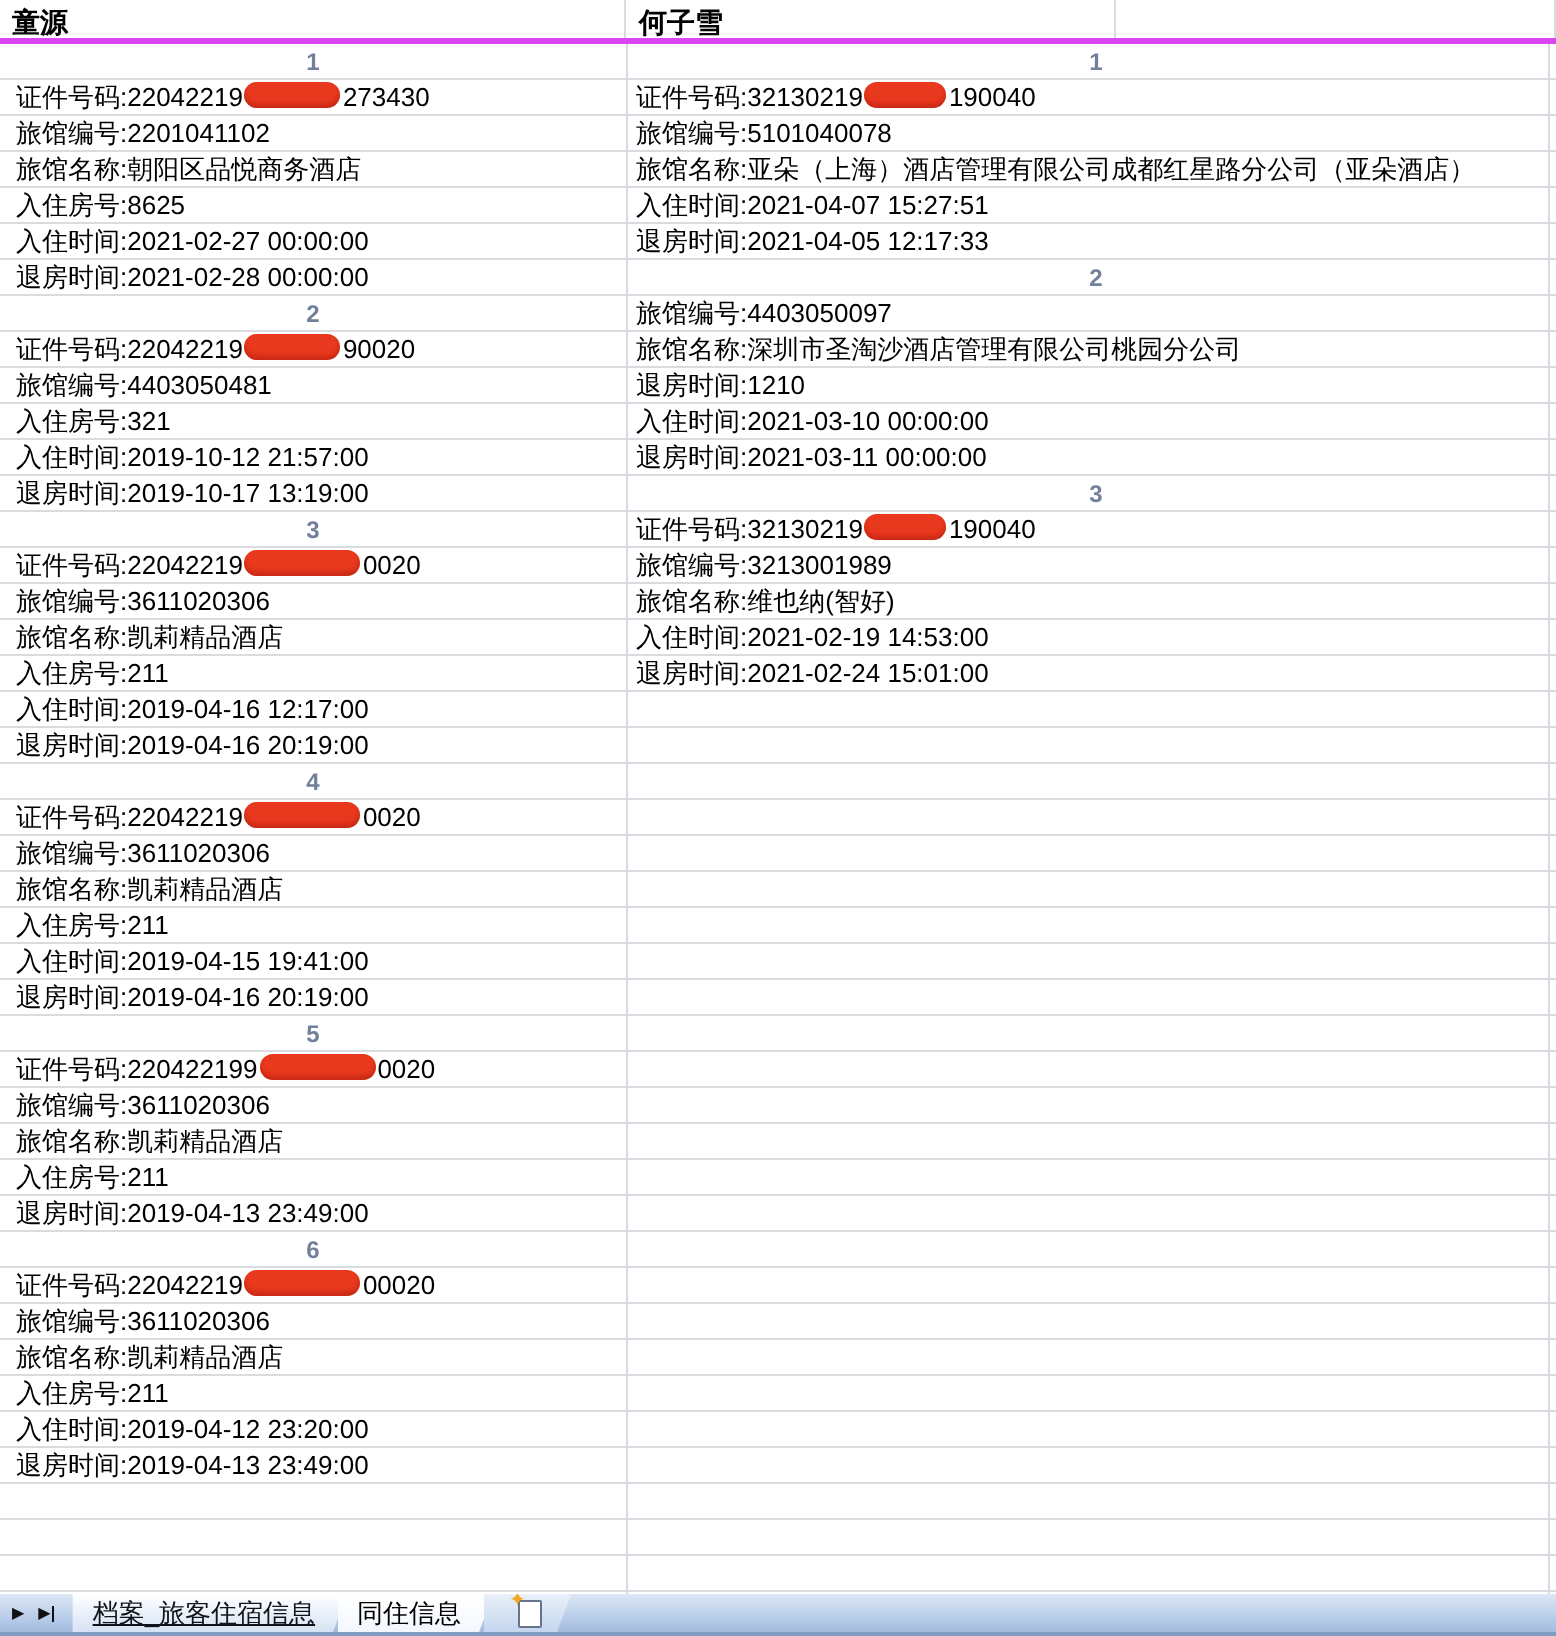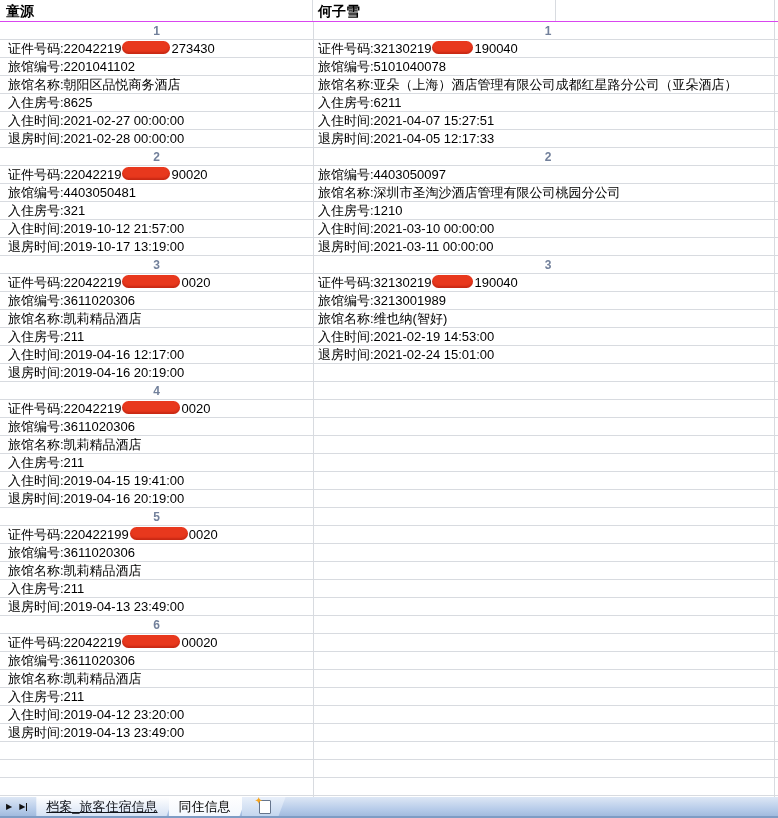--- a/index.html
+++ b/index.html
@@ -1,20 +1,20 @@
 <!DOCTYPE html>
 <html><head>
 <meta charset="utf-8">
 <style>
   html,body{margin:0;padding:0;background:#fff;}
   .app{position:relative;width:778px;height:818px;overflow:hidden;background:#fff;
        font-family:"Liberation Sans","DejaVu Sans",sans-serif;color:#000;}
 
   
-  .headerrow{height:22px;display:flex;box-sizing:border-box;border-bottom:1px solid #d946ef;background:#fff;}
+  .headerrow{height:22px;display:flex;box-sizing:border-box;border-bottom:3px solid #d946ef;background:#fff;justify-content:space-between;}
   .hcell{box-sizing:border-box;border-right:1px solid #d8dbe0;font-size:14px;font-weight:bold;
          padding:3px 0 0 6px;white-space:nowrap;overflow:hidden;}
   .hcell.c1{width:313px;}
   .hcell.c2{width:243px;padding-left:5px;}
   .hcell.c3{width:219px;}
 
   
   .gridarea{position:relative;height:775px;overflow:hidden;
             background-image:linear-gradient(to bottom,transparent 0,transparent 17px,#d8dbe0 17px,#d8dbe0 18px);
             background-size:100% 18px;}
@@ -134,30 +134,29 @@
 
     </div>
 
     <div class="col right">
 
       <div>
         <div class="row num">1</div>
         <div class="row"><span>证件号码:32130219</span><span class="redact narrow"></span><span>190040</span></div>
         <div class="row">旅馆编号:5101040078</div>
         <div class="row">旅馆名称:亚朵（上海）酒店管理有限公司成都红星路分公司（亚朵酒店）</div>
-        <div class="row">入住房号:6211</div>
         <div class="row">入住时间:2021-04-07 15:27:51</div>
         <div class="row">退房时间:2021-04-05 12:17:33</div>
       </div>
 
       <div>
         <div class="row num">2</div>
         <div class="row">旅馆编号:4403050097</div>
         <div class="row">旅馆名称:深圳市圣淘沙酒店管理有限公司桃园分公司</div>
-        <div class="row">入住房号:1210</div>
+        <div class="row">退房时间:1210</div>
         <div class="row">入住时间:2021-03-10 00:00:00</div>
         <div class="row">退房时间:2021-03-11 00:00:00</div>
       </div>
 
       <div>
         <div class="row num">3</div>
         <div class="row"><span>证件号码:32130219</span><span class="redact narrow"></span><span>190040</span></div>
         <div class="row">旅馆编号:3213001989</div>
         <div class="row">旅馆名称:维也纳(智好)</div>
         <div class="row">入住时间:2021-02-19 14:53:00</div>

